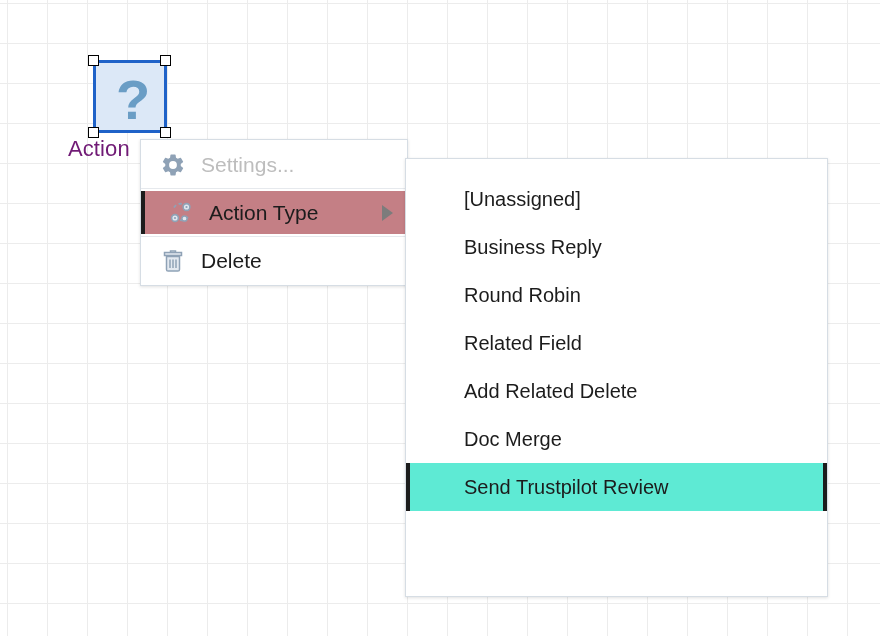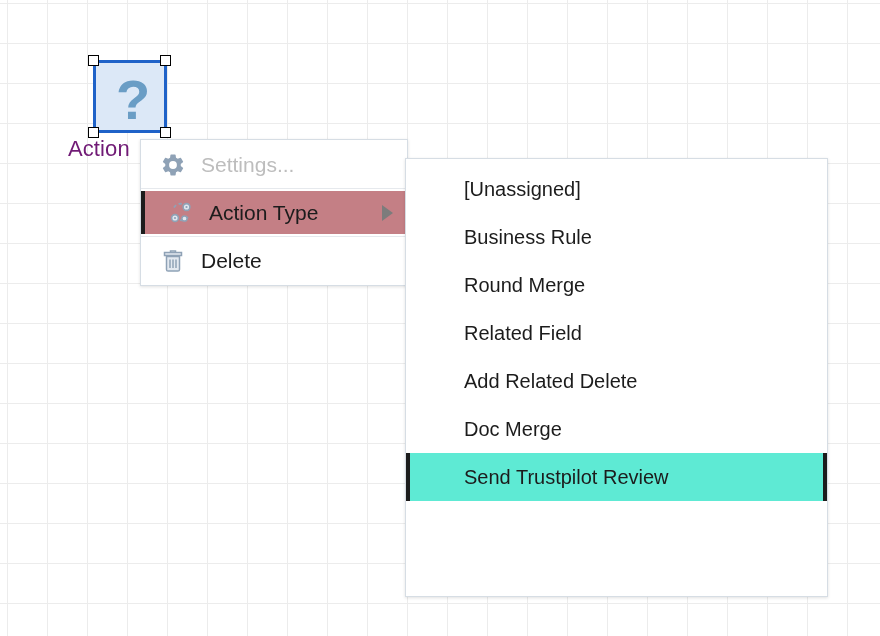--- a/index.html
+++ b/index.html
@@ -138,21 +138,21 @@
   #submenu {
     position: absolute;
     left: 405px;
     top: 158px;
     width: 423px;
     height: 439px;
     background: #ffffff;
     border: 1px solid #d6dde4;
     box-shadow: 0 1px 3px rgba(0,0,0,.12);
     z-index: 11;
-    padding: 6px 0;
+    padding: 16px 0;
   }
   .sub-item {
     display: flex;
     align-items: center;
     height: 48px;
     padding-left: 58px;
     font-size: 20px;
     color: #1c1c1c;
     white-space: nowrap;
   }
@@ -224,24 +224,24 @@
     <span class="lbl">Delete</span>
   </div>
 
 </div>
 
 <div id="submenu">
   <div class="sub-item">
     <span>[Unassigned]</span>
   </div>
   <div class="sub-item">
-    <span>Business Rule</span>
-  </div>
-  <div class="sub-item">
-    <span>Round Merge</span>
+    <span>Business Reply</span>
+  </div>
+  <div class="sub-item">
+    <span>Round Robin</span>
   </div>
   <div class="sub-item">
     <span>Related Field</span>
   </div>
   <div class="sub-item">
     <span>Add Related Delete</span>
   </div>
   <div class="sub-item">
     <span>Doc Merge</span>
   </div>

